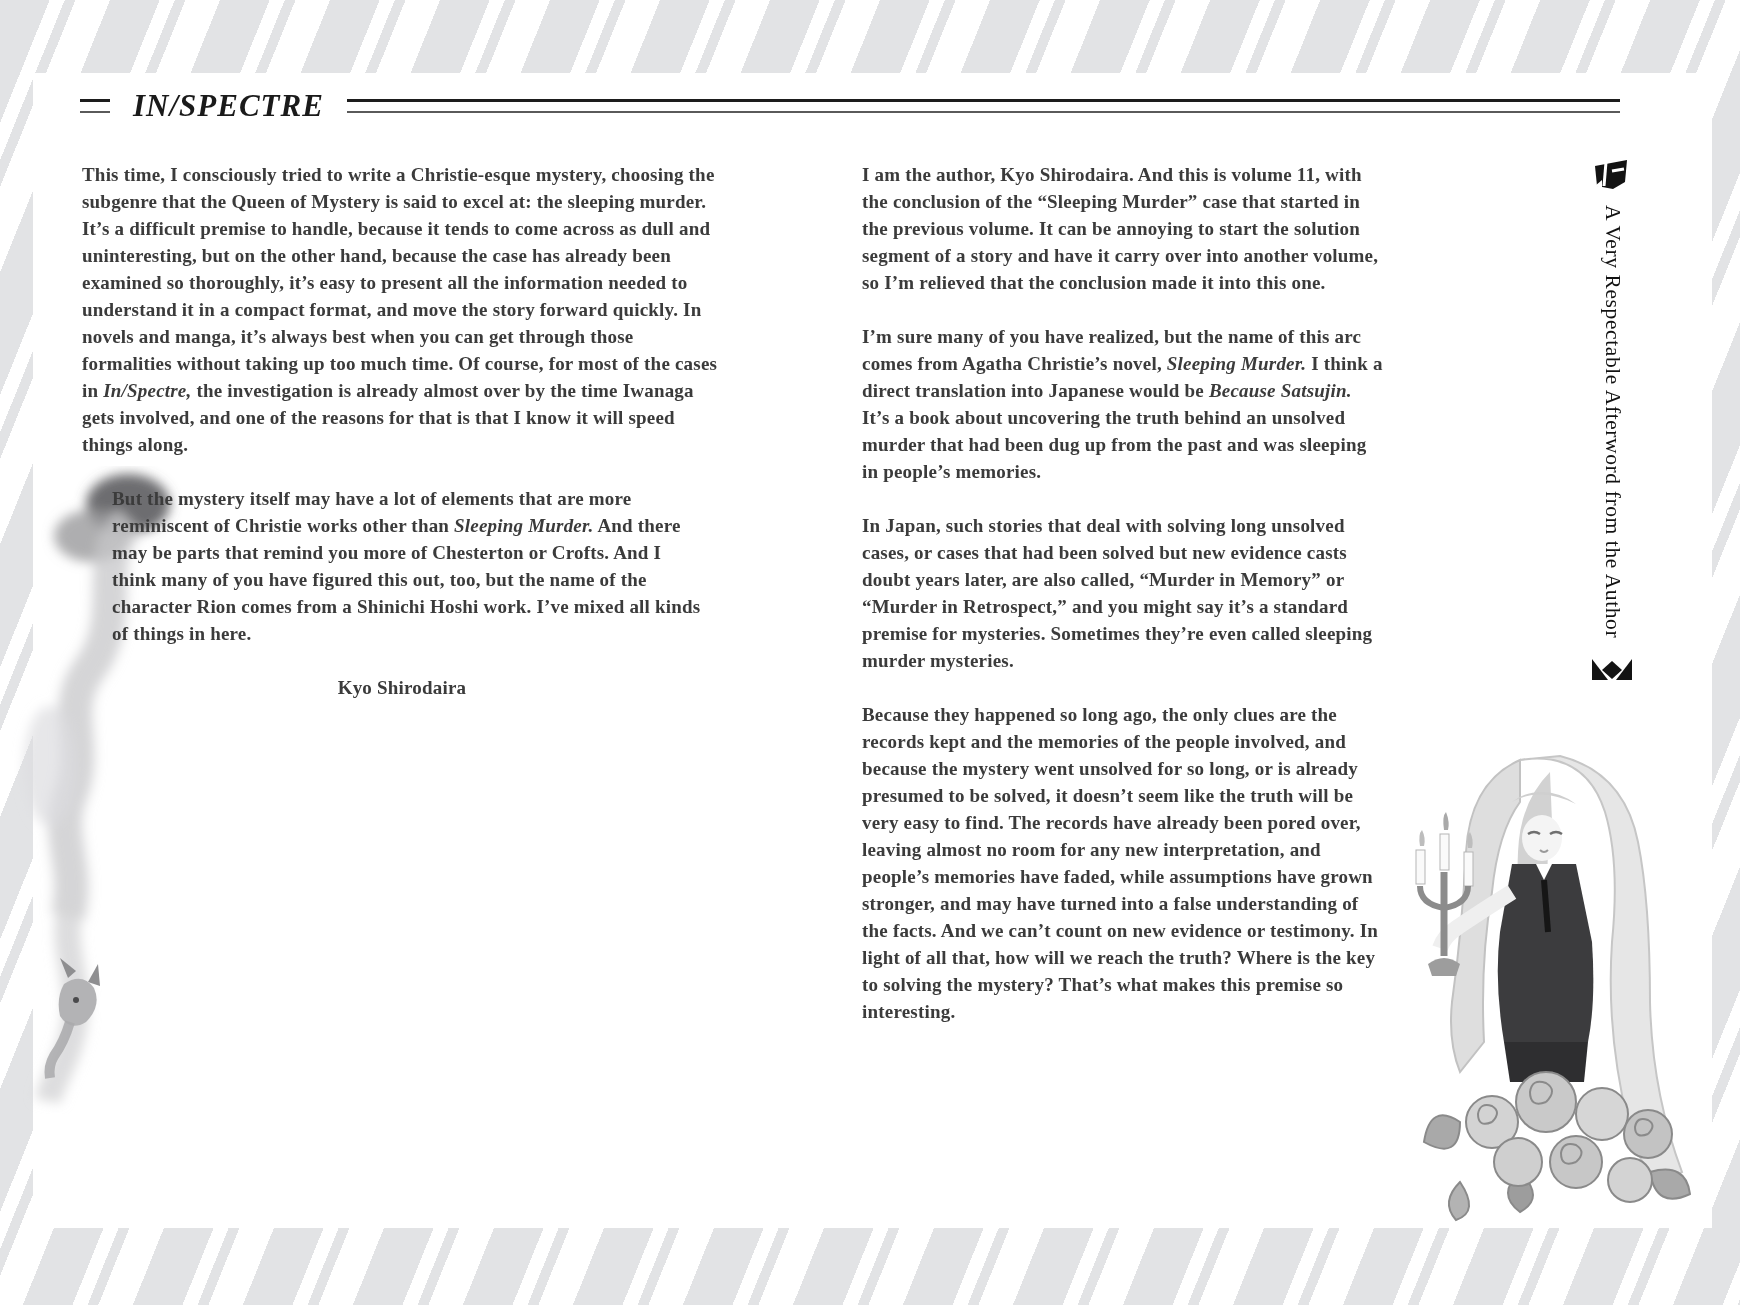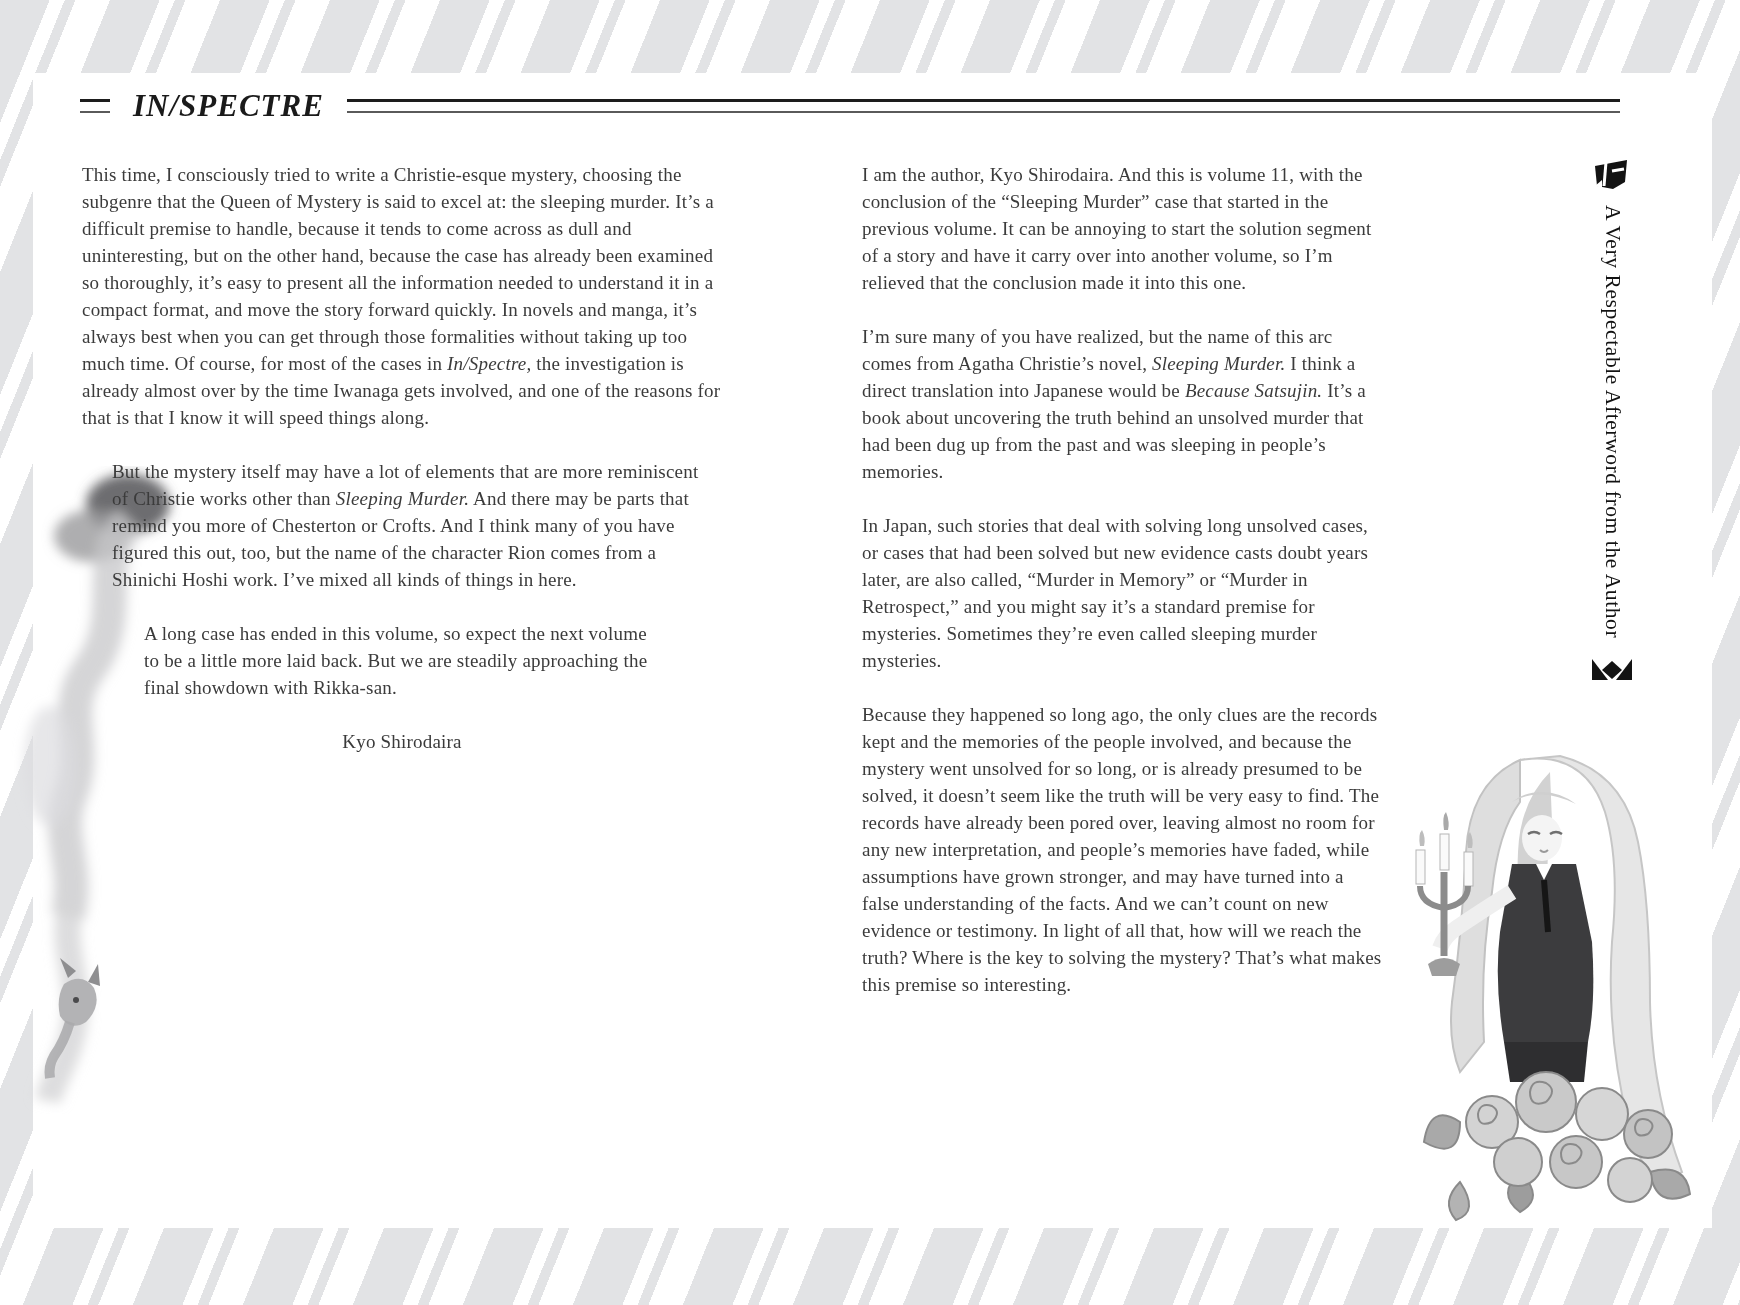--- a/index.html
+++ b/index.html
@@ -23,21 +23,21 @@
     display:flex; align-items:center; z-index:3;gap:15px;
   }
   .dbl-rule { height:9px; border-top:3px solid #1d1d1d; border-bottom:2px solid #5a5a5a; }
   .rule-short { width:30px; }
   .rule-long  { flex:1; }
   .logo-text {
     font-style:italic; font-weight:bold; font-size:31px; color:#1a1a1a;
     letter-spacing:1px; padding:0 8px; white-space:nowrap;
   }
   
-  .col { position:absolute; z-index:2; font-size:19px; line-height:27px; letter-spacing:0.2px; }
+  .col { position:absolute; z-index:2; font-size:19px; line-height:27px; letter-spacing:0.2px;font-weight:bold; }
   .col p { margin:0 0 27px 0; }
   .col-left  { left:82px;  top:161px; width:640px; }
   .col-right { left:862px; top:161px; width:522px; }
   .p-centered { width:594px; margin-left:30px !important; }
   .p-indent-a { margin-left:62px !important; width:512px; }
   .p-indent-b { margin-left:36px !important; }
   .signature  { text-align:center; margin-top:0; }
   em { font-style:italic; }
   
   .side-strip {
@@ -86,21 +86,20 @@
         <path d="M54 518 Q72 506 84 522 Q92 540 76 556 Q60 566 50 550 Q46 532 54 518 Z" fill="#b3b3b5"></path>
         <circle cx="66" cy="534" r="3" fill="#4a4a4c"></circle>
         <path d="M60 556 Q54 576 44 590 Q38 600 40 612" stroke="#a9a9ab" stroke-width="10" fill="none" opacity="0.85"></path>
       </g>
     </svg>
   </div>
 
   <div class="col col-left">
     <p><span>This time, I consciously tried to write a Christie-esque mystery, choosing the subgenre that the Queen of Mystery is said to excel at: the sleeping murder. It’s a difficult premise to handle, because it tends to come across as dull and uninteresting, but on the other hand, because the case has already been examined so thoroughly, it’s easy to present all the information needed to understand it in a compact format, and move the story forward quickly. In novels and manga, it’s always best when you can get through those formalities without taking up too much time. Of course, for most of the cases in </span><em>In/Spectre,</em><span> the investigation is already almost over by the time Iwanaga gets involved, and one of the reasons for that is that I know it will speed things along.</span></p>
     <p class="p-centered"><span>But the mystery itself may have a lot of elements that are more reminiscent of Christie works other than </span><em>Sleeping Murder.</em><span> And there may be parts that remind you more of Chesterton or Crofts. And I think many of you have figured this out, too, but the name of the character Rion comes from a Shinichi Hoshi work. I’ve mixed all kinds of things in here.</span></p>
-    <p class="p-indent-a"><span>A long case has ended in this volume, so expect the next volume to be a little more laid back. But we are steadily approaching the final showdown with Rikka-san.</span></p>
     <p class="signature">Kyo Shirodaira</p>
   </div>
 
   <div class="col col-right">
     <p><span>I am the author, Kyo Shirodaira. And this is volume 11, with the conclusion of the “Sleeping Murder” case that started in the previous volume. It can be annoying to start the solution segment of a story and have it carry over into another volume, so I’m relieved that the conclusion made it into this one.</span></p>
     <p><span>I’m sure many of you have realized, but the name of this arc comes from Agatha Christie’s novel, </span><em>Sleeping Murder.</em><span> I think a direct translation into Japanese would be </span><em>Because Satsujin.</em><span> It’s a book about uncovering the truth behind an unsolved murder that had been dug up from the past and was sleeping in people’s memories.</span></p>
     <p><span>In Japan, such stories that deal with solving long unsolved cases, or cases that had been solved but new evidence casts doubt years later, are also called, “Murder in Memory” or “Murder in Retrospect,” and you might say it’s a standard premise for mysteries. Sometimes they’re even called sleeping murder mysteries.</span></p>
     <p><span>Because they happened so long ago, the only clues are the records kept and the memories of the people involved, and because the mystery went unsolved for so long, or is already presumed to be solved, it doesn’t seem like the truth will be very easy to find. The records have already been pored over, leaving almost no room for any new interpretation, and people’s memories have faded, while assumptions have grown stronger, and may have turned into a false understanding of the facts. And we can’t count on new evidence or testimony. In light of all that, how will we reach the truth? Where is the key to solving the mystery? That’s what makes this premise so interesting.</span></p>
   </div>
 

